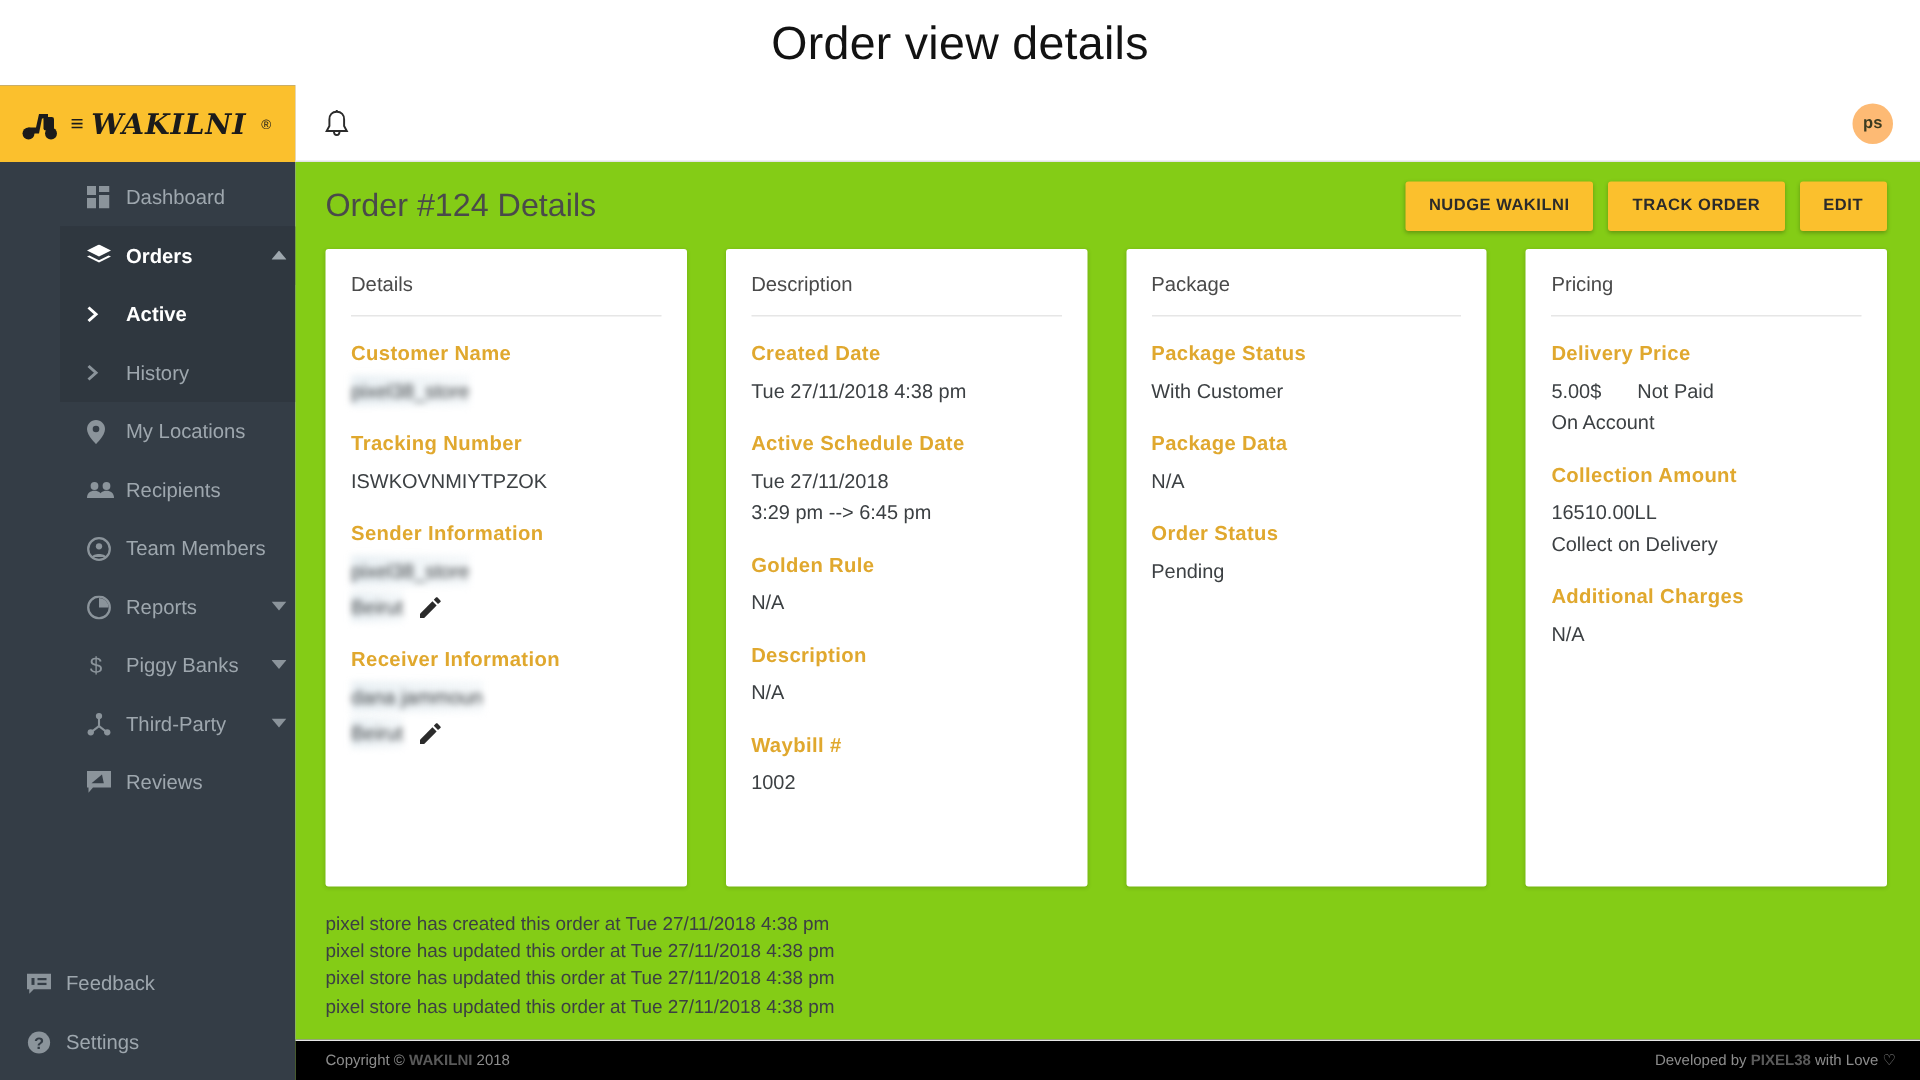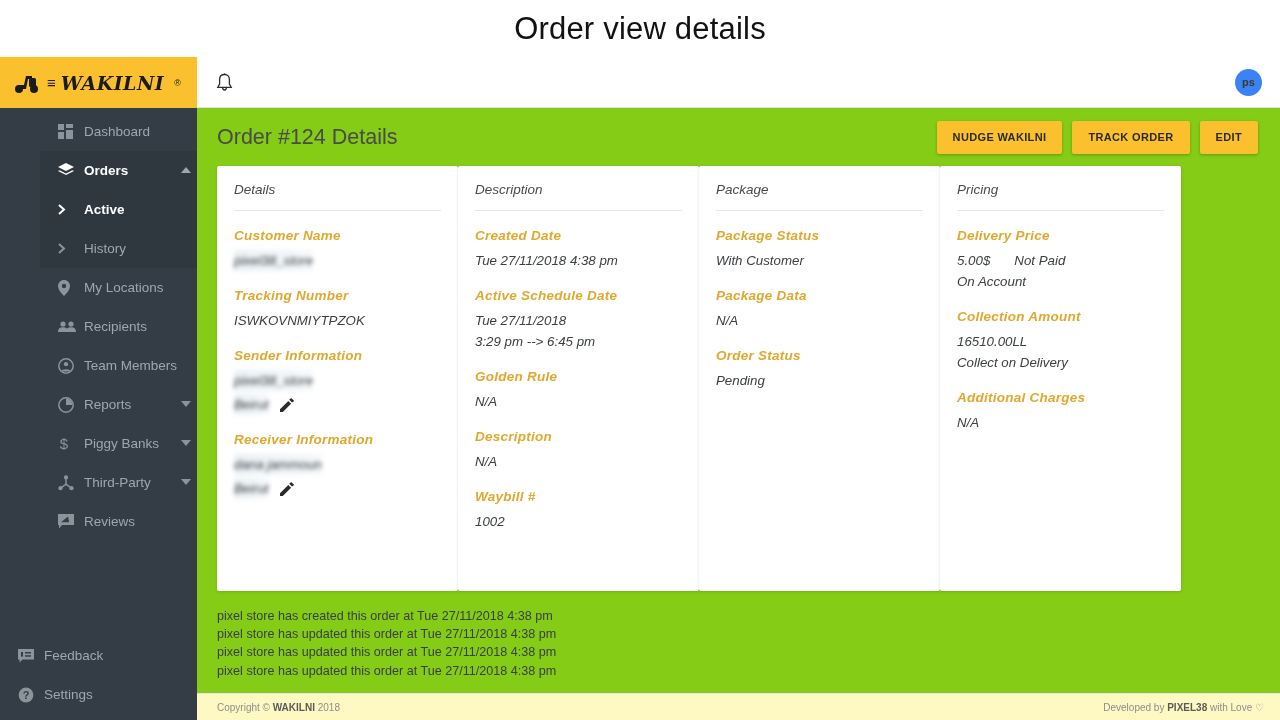--- a/index.html
+++ b/index.html
@@ -66,21 +66,21 @@
   
   .topbar {
     position: absolute; top: 57px; left: 197px; width: 1083px; height: 51px;
     background: #ffffff; border-bottom: 1px solid #e3e3e3;
     display: flex; align-items: center; padding: 0 18px 0 14px;
   }
   .bell { width: 26px; height: 26px; display:flex; align-items:center; justify-content:center; cursor:pointer;}
   .topbar-spacer { flex: 1 1 auto; }
   .avatar {
     width: 27px; height: 27px; border-radius: 50%;
-    background: #3b82f6; color: #3b3b20; font-size: 11px; font-weight: 700;
+    background: #fdba74; color: #3b3b20; font-size: 11px; font-weight: 700;
     display: flex; align-items: center; justify-content: center; cursor: pointer;
   }
 
   
   .content {
     position: absolute; top: 108px; left: 197px; width: 1083px; height: 612px;
     background: #84cc16;
   }
   .content-header {
     display: flex; align-items: center; height: 58px; padding: 0 22px 0 20px;
@@ -89,21 +89,21 @@
   .header-actions { margin-left: auto; display: flex; gap: 10px; }
   .btn {
     background: #fbc02d; color: #2b2b2b; border: none;
     font-size: 11px; font-weight: 700; letter-spacing: .35px;
     padding: 0 16px; height: 33px; border-radius: 2px;
     box-shadow: 0 1px 3px rgba(0,0,0,.26); cursor: pointer;
     font-family: "Liberation Sans", sans-serif;
   }
 
   .cards {
-    display: flex; padding: 0 22px 0 20px; font-style: italic;
+    display: flex; gap: 26px; padding: 0 22px 0 20px;
   }
   .card {
     background: #ffffff; border-radius: 2px;
     box-shadow: 0 1px 3px rgba(0,0,0,.14);
     width: 241px; min-height: 425px;
     padding: 16px 17px 18px 17px;
   }
   .card-title { font-size: 13.5px; color: #4a4a4a; padding-bottom: 13px; }
   .card-rule { border-bottom: 1px solid #e6e6e6; margin-bottom: 6px; }
 
@@ -123,21 +123,21 @@
 
   
   .activity {
     padding: 16px 22px 0 20px;
   }
   .activity-line { font-size: 12.6px; color: #3c4043; line-height: 18.2px; }
 
   
   .footer {
     position: absolute; bottom: 0; left: 197px; width: 1083px; height: 27px;
-    background: #fef9c3; border-top: 1px solid #e6e6e6;
+    background: #000000; border-top: 1px solid #e6e6e6;
     display: flex; align-items: center; padding: 0 16px 0 20px;
     font-size: 10px; color: #8d8d8d;
   }
   .footer strong { color: #5a5a5a; font-weight: 700; }
   .footer-right { margin-left: auto; }
 </style>
 </head>
 <body>
 
 <div id="app">

